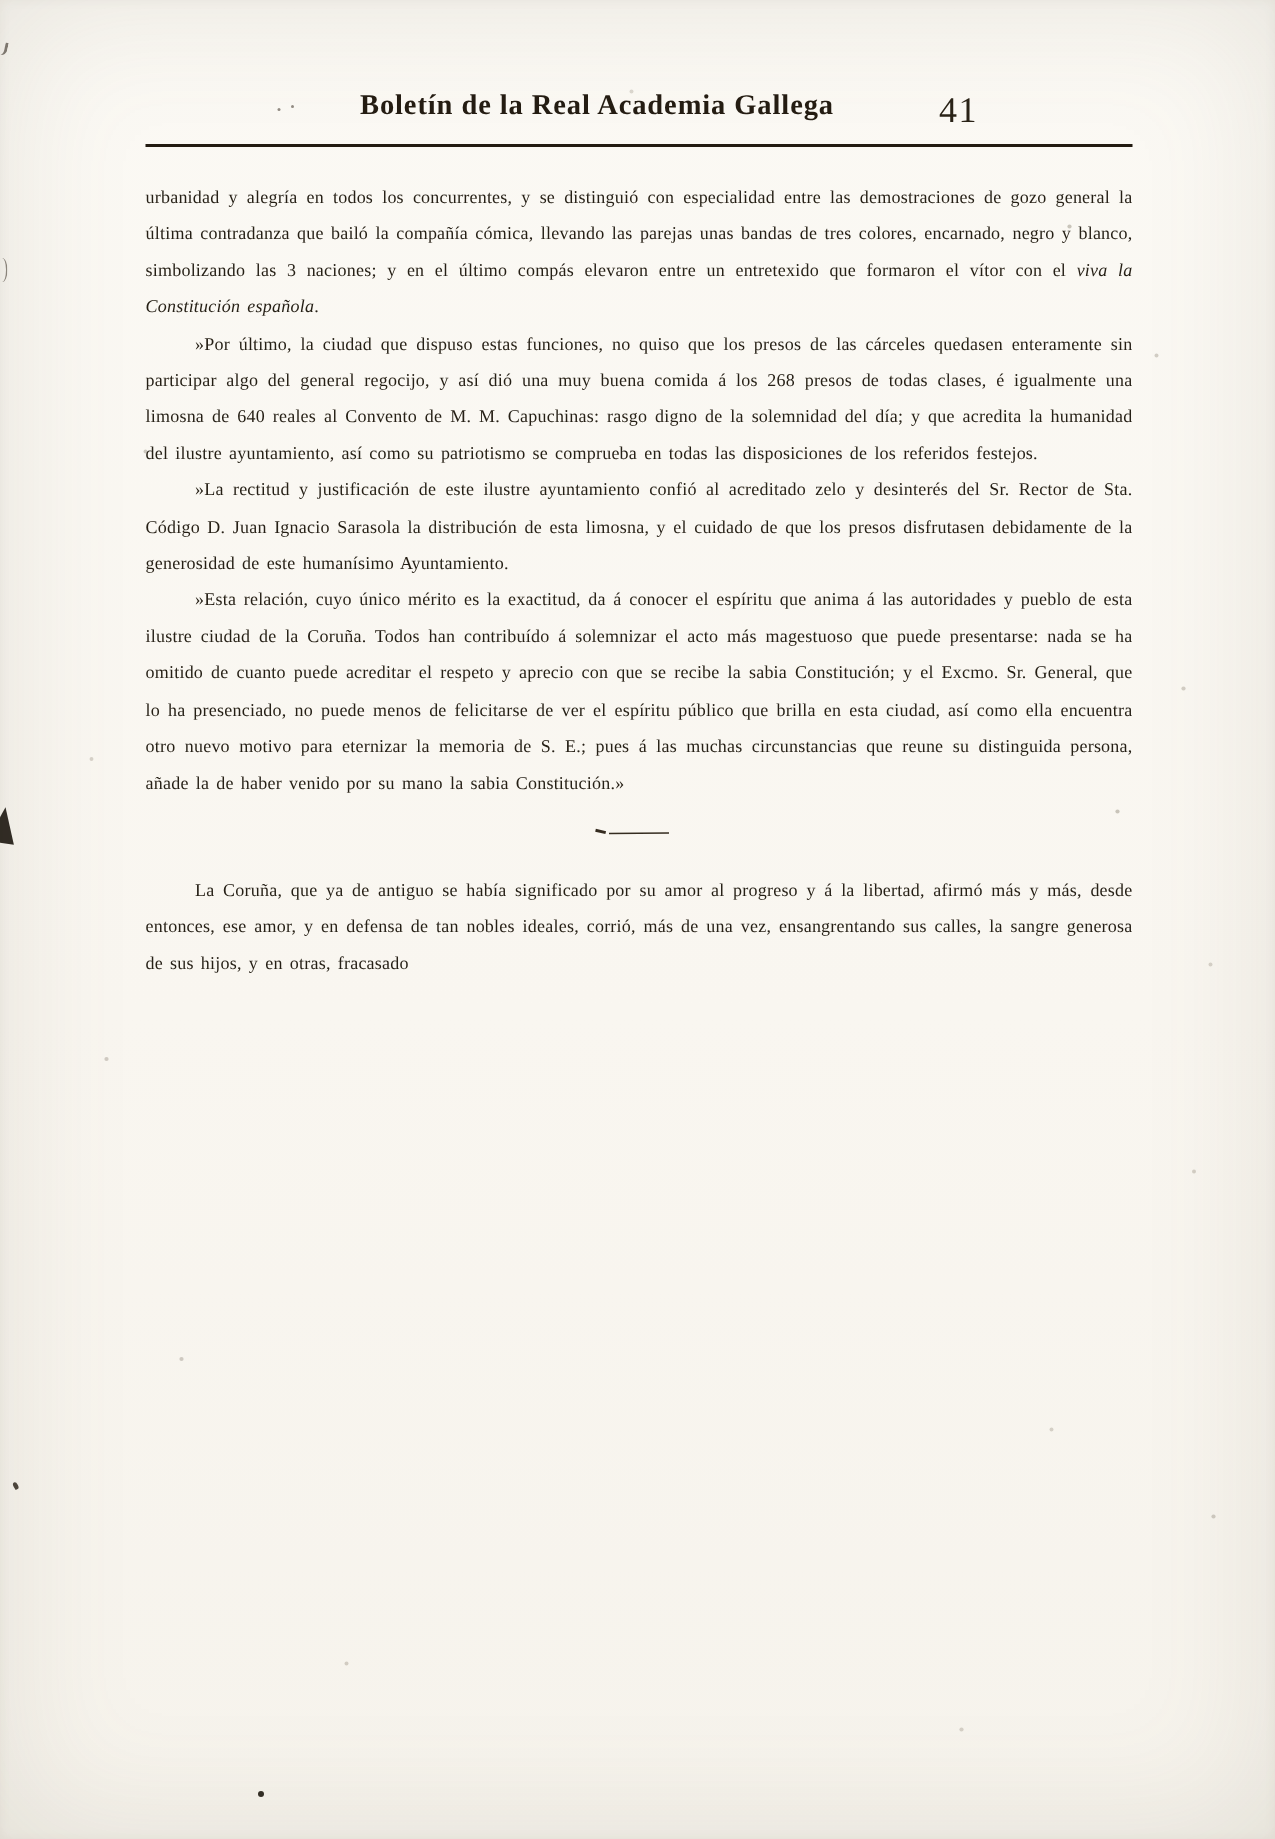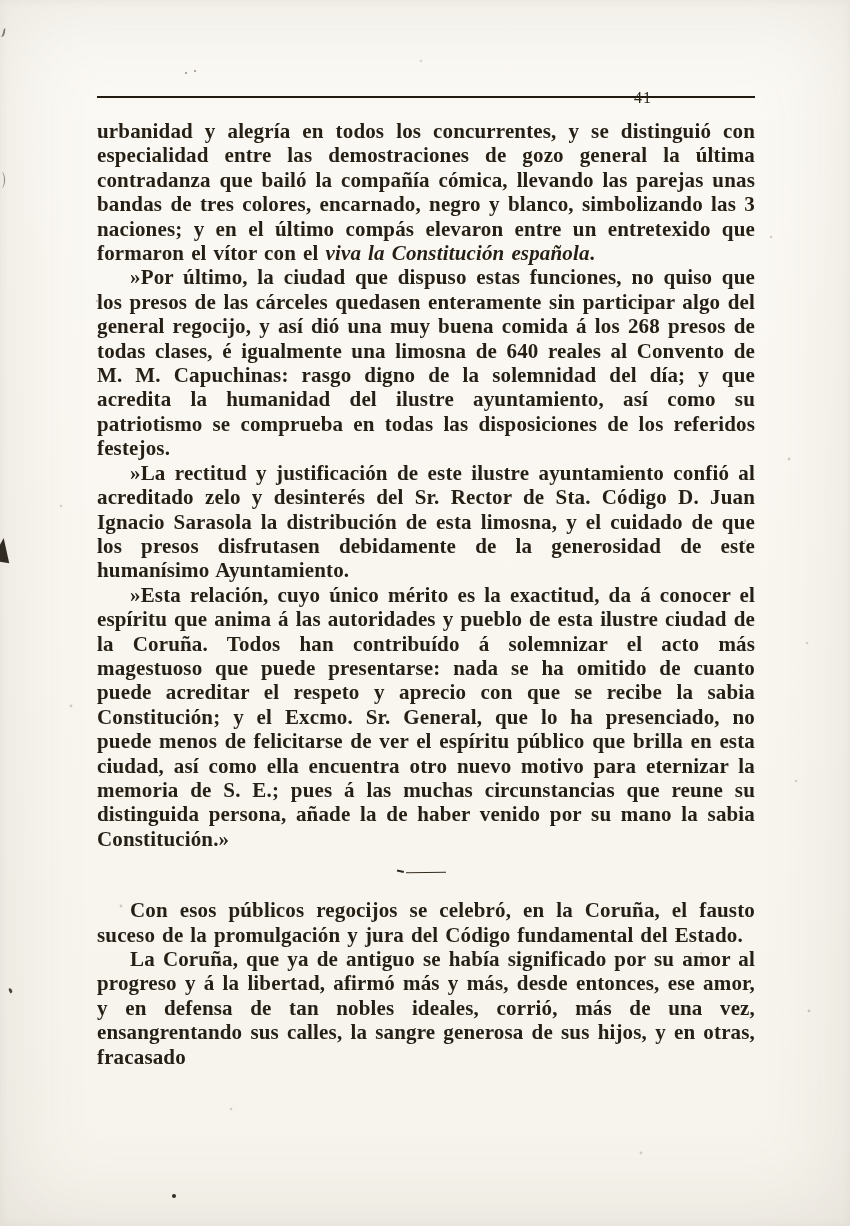--- a/index.html
+++ b/index.html
@@ -33,24 +33,23 @@
     font-size:19px;
     font-weight:bold;
     letter-spacing:0.6px;
     transform:translateX(-28px);
     white-space:nowrap;
     color:#241c12;
   }
   .page-num {
     position:absolute;
     right:103px; top:1px;
-    font-size:16px;
+    font-size:24px;
     letter-spacing:1px;
     color:#2a2317;
-    margin-top:28px;
   }
   .hdr-dots {
     position:absolute;
     left:88px; top:10px;
     width:14px; height:4px;
   }
   .hdr-dots::before, .hdr-dots::after {
     content:"";
     position:absolute;
     width:2px; height:2px;
@@ -61,27 +60,26 @@
   .hdr-dots::after  { left:9px; top:0; }
   .rule {
     margin-top:8px;
     border-top:2.6px solid #221b11;
   }
 
   
   .body {
     position:absolute;
     top:119px; left:97px; right:95px;
-    font-size:21px;
+    font-size:12px;
     line-height:24.4px;
     text-align:justify;
     letter-spacing:0.15px;
     word-spacing:1.6px;
     color:#251f15;
-    font-weight:bold;
   }
   .para { text-indent:33px; }
   .para.first { text-indent:0; }
   .vitor { font-style:italic; }
 
   .divider {
     width:40px;
     margin:21px auto 25px auto;
     border-top:1.7px solid #352c20;
     transform:rotate(-0.6deg);
@@ -162,33 +160,33 @@
   <div class="artifact art-corner-tick"></div>
   <div class="artifact art-left-curve"></div>
   <div class="artifact art-left-blob"></div>
   <div class="artifact art-comma"></div>
   <div class="artifact art-bottom-dot"></div>
   <div class="artifact speckles"></div>
 
   <header class="header">
     <div class="header-row">
       <span class="hdr-dots"></span>
+      <span class="title">Boletín de la Real Academia Gallega</span>
       <span class="page-num">41</span>
     </div>
     <div class="rule"></div>
   </header>
 
   <main class="body">
 
     <p class="para first"><span>urbanidad y alegría en todos los concurrentes, y se distinguió con especialidad entre las demostraciones de gozo general la última contradanza que bailó la compañía cómica, llevando las parejas unas bandas de tres colores, encarnado, negro y blanco, simbolizando las 3 naciones; y en el último compás elevaron entre un entretexido que formaron el vítor con el </span><em class="vitor">viva la Constitución española</em><span>.</span></p>
 
     <p class="para">»Por último, la ciudad que dispuso estas funciones, no quiso que los presos de las cárceles quedasen enteramente sin participar algo del general regocijo, y así dió una muy buena comida á los 268 presos de todas clases, é igualmente una limosna de 640 reales al Convento de M. M. Capuchinas: rasgo digno de la solemnidad del día; y que acredita la humanidad del ilustre ayuntamiento, así como su patriotismo se comprueba en todas las disposiciones de los referidos festejos.</p>
     <p class="para">»La rectitud y justificación de este ilustre ayuntamiento confió al acreditado zelo y desinterés del Sr. Rector de Sta. Código D. Juan Ignacio Sarasola la distribución de esta limosna, y el cuidado de que los presos disfrutasen debidamente de la generosidad de este humanísimo Ayuntamiento.</p>
     <p class="para">»Esta relación, cuyo único mérito es la exactitud, da á conocer el espíritu que anima á las autoridades y pueblo de esta ilustre ciudad de la Coruña. Todos han contribuído á solemnizar el acto más magestuoso que puede presentarse: nada se ha omitido de cuanto puede acreditar el respeto y aprecio con que se recibe la sabia Constitución; y el Excmo. Sr. General, que lo ha presenciado, no puede menos de felicitarse de ver el espíritu público que brilla en esta ciudad, así como ella encuentra otro nuevo motivo para eternizar la memoria de S. E.; pues á las muchas circunstancias que reune su distinguida persona, añade la de haber venido por su mano la sabia Constitución.»</p>
 
     <div class="divider"></div>
 
-    <p class="para">Con esos públicos regocijos se celebró, en la Coruña, el fausto suceso de la promulgación y jura del Código fundamental del Estado.</p>
     <p class="para">La Coruña, que ya de antiguo se había significado por su amor al progreso y á la libertad, afirmó más y más, desde entonces, ese amor, y en defensa de tan nobles ideales, corrió, más de una vez, ensangrentando sus calles, la sangre generosa de sus hijos, y en otras, fracasado</p>
 
   </main>
 
 </div>
 
 </body></html>

